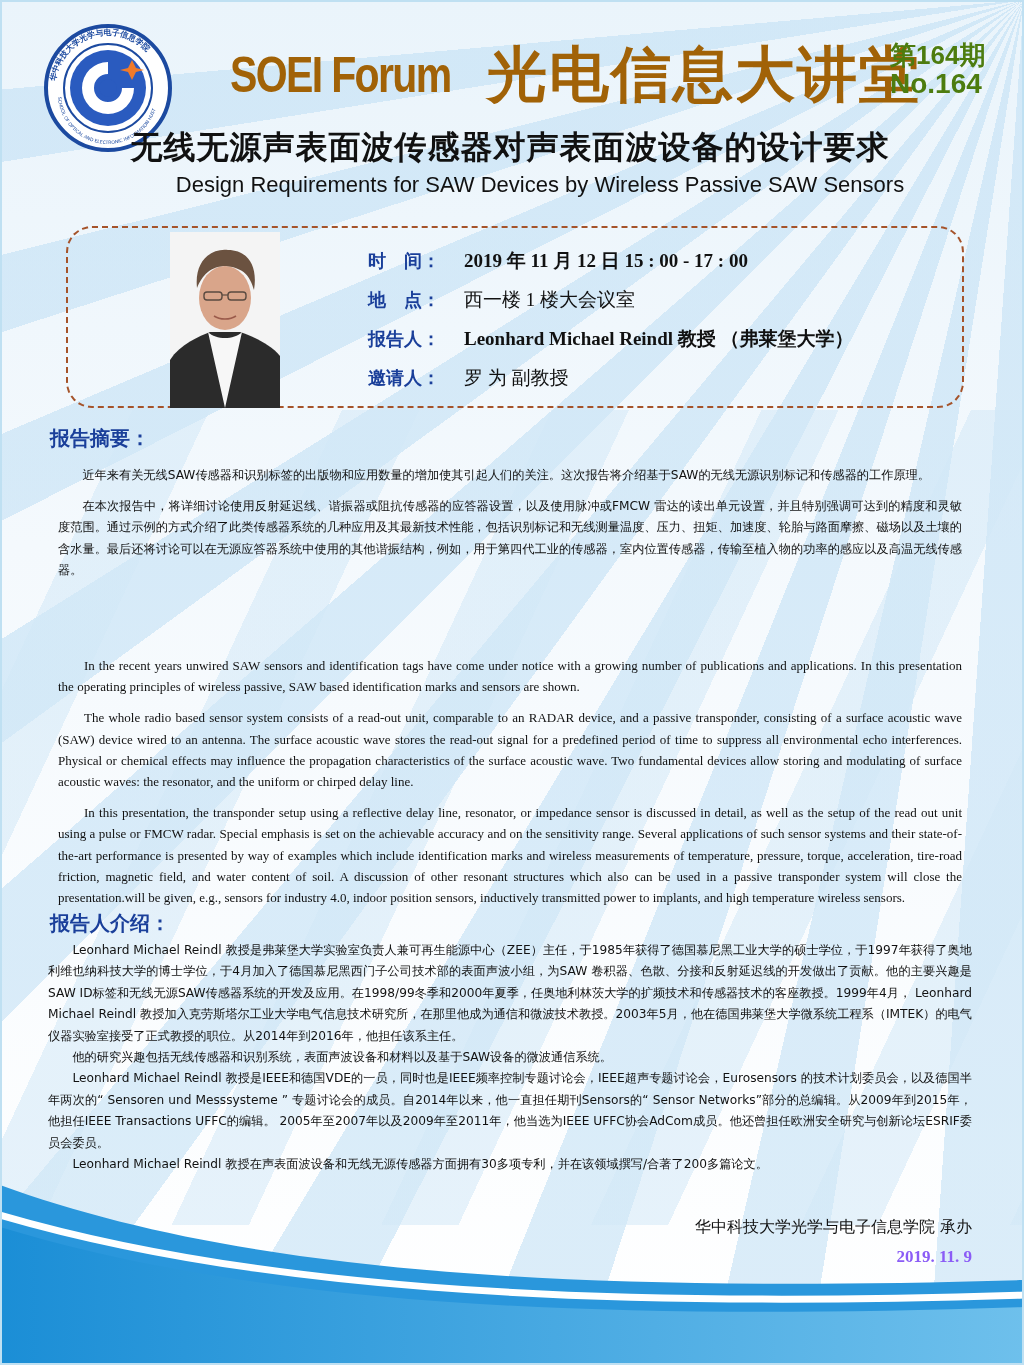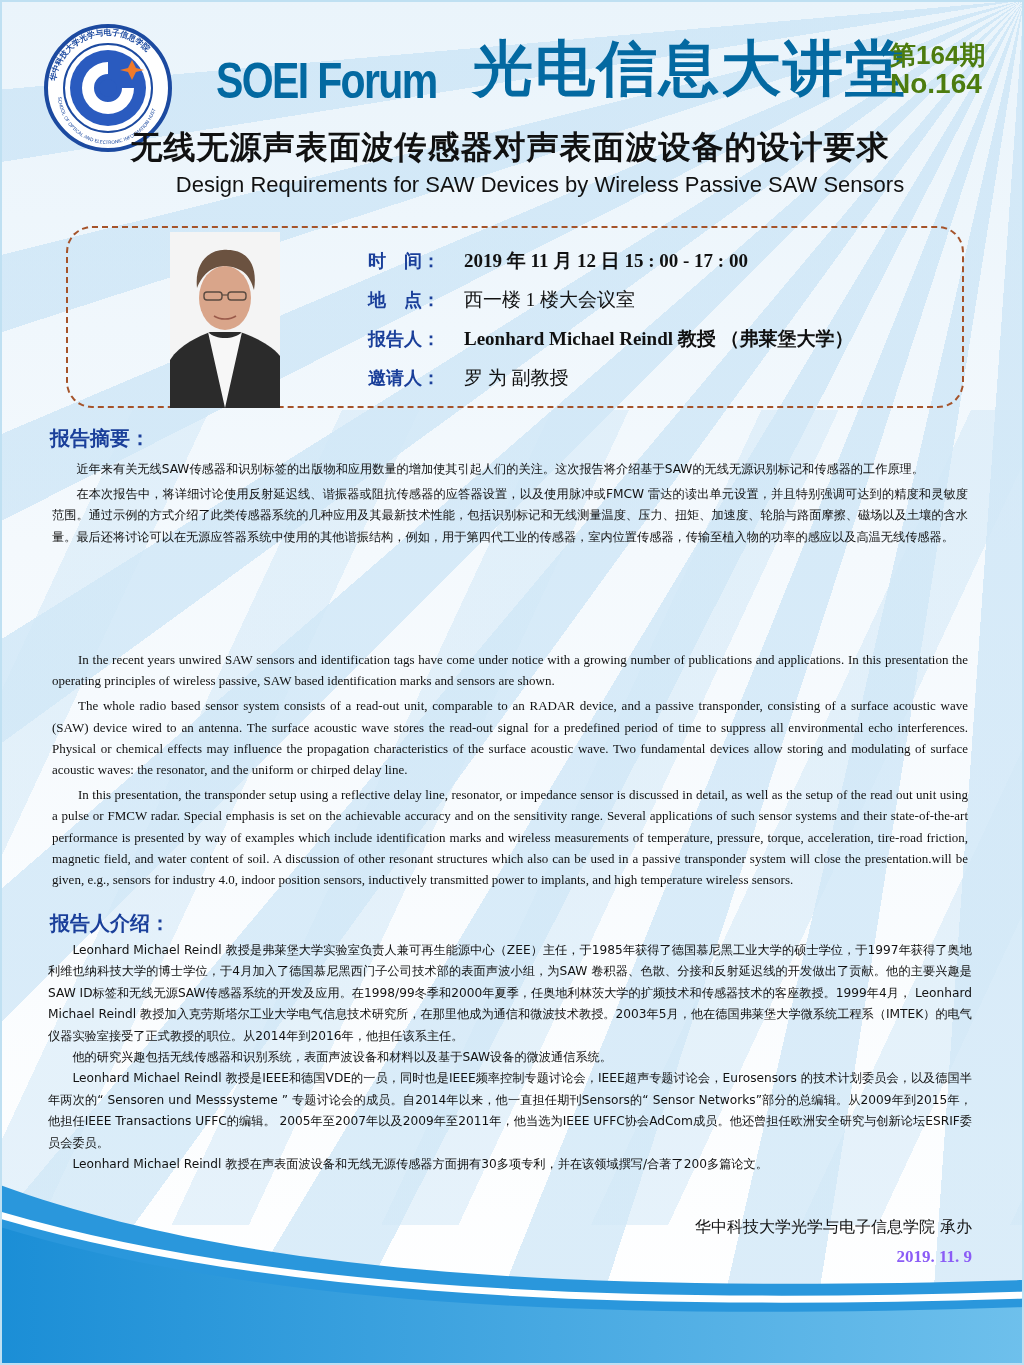--- a/index.html
+++ b/index.html
@@ -21,24 +21,24 @@
     top: 410px; bottom: 140px;
   }
   .frame-border { position: absolute; inset: 0; border: 2px solid #bfe0f2; z-index: 1; pointer-events: none; }
   .footer-wave { position: absolute; left: 0; right: 0; bottom: 0; height: 180px; z-index: 1; }
 
   .content { position: absolute; inset: 0; z-index: 2; }
 
   
   .logo { position: absolute; left: 44px; top: 24px; width: 128px; height: 128px; }
   .forum-title {
-    position: absolute; left: 216px; top: 40px; height: 70px;
+    position: absolute; left: 230px; top: 40px; height: 70px;
     font-family: "Liberation Sans", "DejaVu Sans", sans-serif;
-    font-weight: bold; color: #0369a1;
-    display: flex; align-items: flex-end; gap: 28px; white-space: nowrap;
+    font-weight: bold; color: #a16207;
+    display: flex; align-items: center; gap: 28px; white-space: nowrap;
   }
   .forum-en { font-size: 50px; letter-spacing: -2px; transform: scaleX(0.82); transform-origin: left center; display: inline-block; margin-right: -40px; }
   .forum-cn { font-size: 60px; letter-spacing: 2px; }
   .issue {
     position: absolute; left: 890px; top: 42px; color: #4d7c0f;
     font-family: "Liberation Sans", "DejaVu Sans", sans-serif; font-weight: bold;
     line-height: 1.05; text-align: left;
   }
   .issue .cn { font-size: 26px; }
   .issue .en { font-size: 28px; }
@@ -67,21 +67,21 @@
   .info-label { width: 96px; color: #1a3f9a; font-weight: bold; font-family: "DejaVu Sans", sans-serif; font-size: 18px; white-space: pre; padding-left: 8px; }
   .info-value { color: #111; font-size: 19px; }
   .info-value.bold { font-weight: bold; }
 
   
   .section-h {
     position: absolute; left: 50px; color: #1a3f9a; font-weight: bold;
     font-family: Liberation Serif, serif; font-size: 20px;
   }
   .body-block { position: absolute; left: 48px; width: 924px; font-size: 13px; line-height: 21.2px; color: #111; text-align: justify; }
-  .body-block p { margin: 4px; text-indent: 2em; }
+  .body-block p { margin: 10px; text-indent: 2em; }
   .body-block.cn { font-family: "DejaVu Sans", sans-serif; font-size: 12.2px; }
   .body-block.en { font-family: "Liberation Serif", serif; font-size: 13px; }
   .bio { position: absolute; left: 48px; width: 924px; font-size: 12.2px; line-height: 21.4px; font-family: "DejaVu Sans", sans-serif; text-align: justify; }
   .bio p { margin: 0; text-indent: 2em; }
 
   .host {
     position: absolute; right: 52px; top: 1217px; font-family: "DejaVu Sans", sans-serif;
     font-weight: normal; font-size: 16px; color: #111; text-align: right;
   }
   .date {

